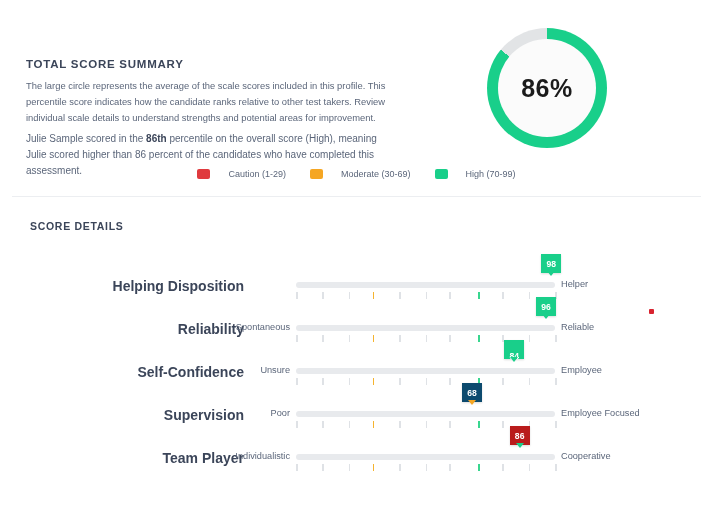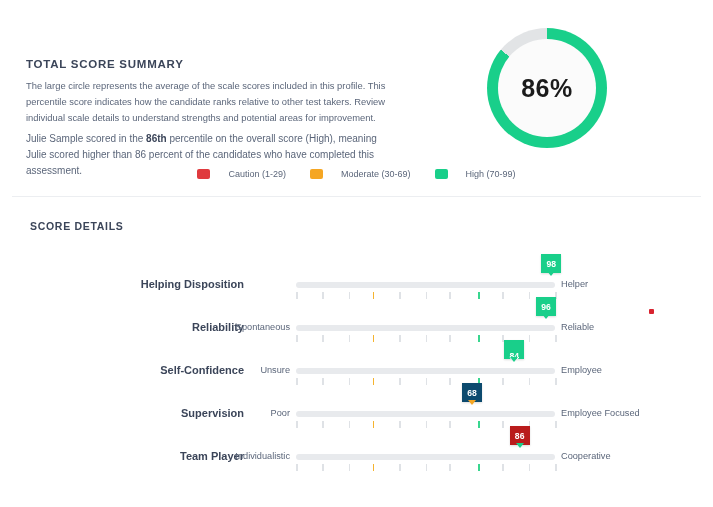--- a/index.html
+++ b/index.html
@@ -122,21 +122,21 @@
     width: 713px;
   }
   .score-row {
     position: relative;
     height: 43px;
   }
   .row-name {
     position: absolute;
     right: 469px;
     top: 13px;
-    font-size: 11px;
+    font-size: 14px;
     font-weight: bold;
     color: #3b4559;
     white-space: nowrap;
     text-align: left;
   }
   .row-left-label {
     position: absolute;
     left: 0; width: 290px;
     top: 14px;
     text-align: right;

